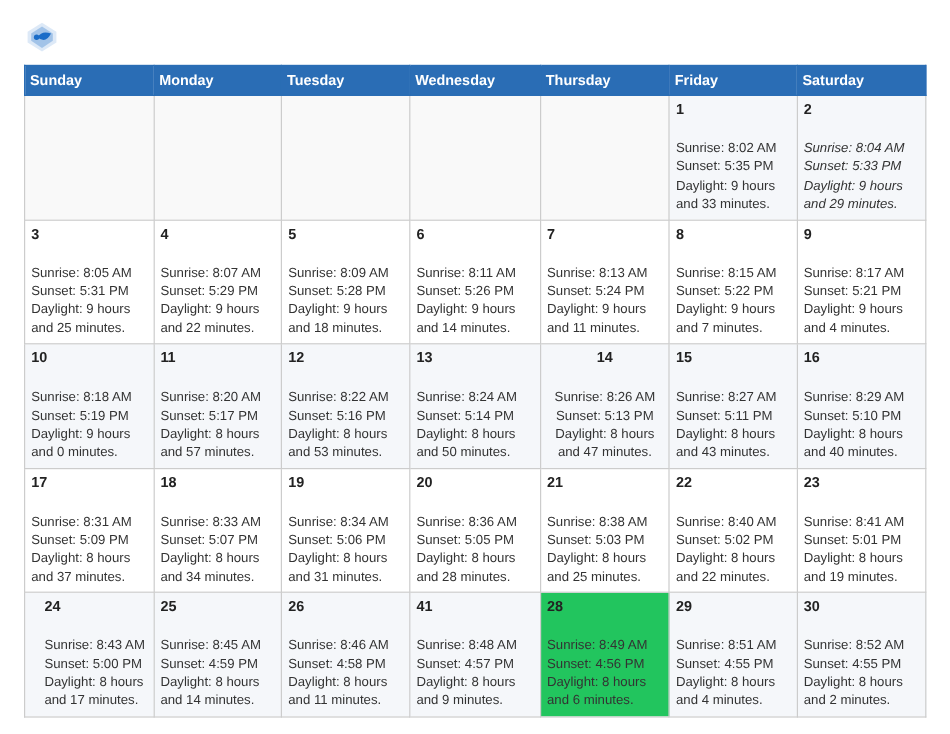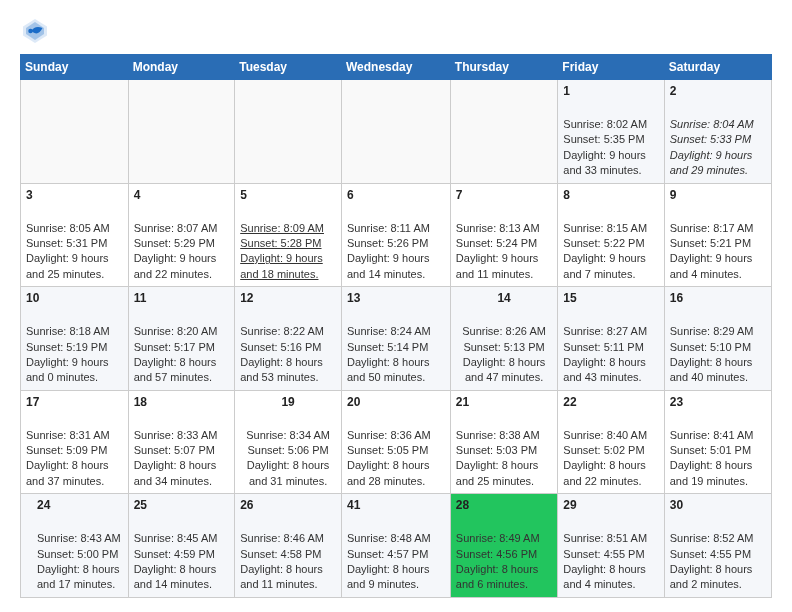--- a/index.html
+++ b/index.html
@@ -160,21 +160,21 @@
 Daylight: 9 hours and 25 minutes.</div>
           </td>
           <td style="background: rgb(255, 255, 255);">
             <span class="day-number">4</span>
             <div class="day-info" style="white-space: pre-line;">Sunrise: 8:07 AM
 Sunset: 5:29 PM
 Daylight: 9 hours and 22 minutes.</div>
           </td>
           <td style="background: rgb(255, 255, 255);">
             <span class="day-number">5</span>
-            <div class="day-info" style="white-space: pre-line; text-decoration: underline;">Sunrise: 8:09 AM
+            <div class="day-info" style="white-space: pre-line;">Sunrise: 8:09 AM
 Sunset: 5:28 PM
 Daylight: 9 hours and 18 minutes.</div>
           </td>
           <td style="background: rgb(255, 255, 255);">
             <span class="day-number">6</span>
             <div class="day-info" style="white-space: pre-line;">Sunrise: 8:11 AM
 Sunset: 5:26 PM
 Daylight: 9 hours and 14 minutes.</div>
           </td>
           <td style="background: rgb(255, 255, 255);">
@@ -246,21 +246,21 @@
             <div class="day-info" style="white-space: pre-line;">Sunrise: 8:31 AM
 Sunset: 5:09 PM
 Daylight: 8 hours and 37 minutes.</div>
           </td>
           <td style="background: rgb(255, 255, 255);">
             <span class="day-number">18</span>
             <div class="day-info" style="white-space: pre-line;">Sunrise: 8:33 AM
 Sunset: 5:07 PM
 Daylight: 8 hours and 34 minutes.</div>
           </td>
-          <td style="background: rgb(255, 255, 255); text-align: center;">
+          <td style="background: rgb(255, 255, 255);">
             <span class="day-number">19</span>
             <div class="day-info" style="white-space: pre-line;">Sunrise: 8:34 AM
 Sunset: 5:06 PM
 Daylight: 8 hours and 31 minutes.</div>
           </td>
           <td style="background: rgb(255, 255, 255);">
             <span class="day-number">20</span>
             <div class="day-info" style="white-space: pre-line;">Sunrise: 8:36 AM
 Sunset: 5:05 PM
 Daylight: 8 hours and 28 minutes.</div>

